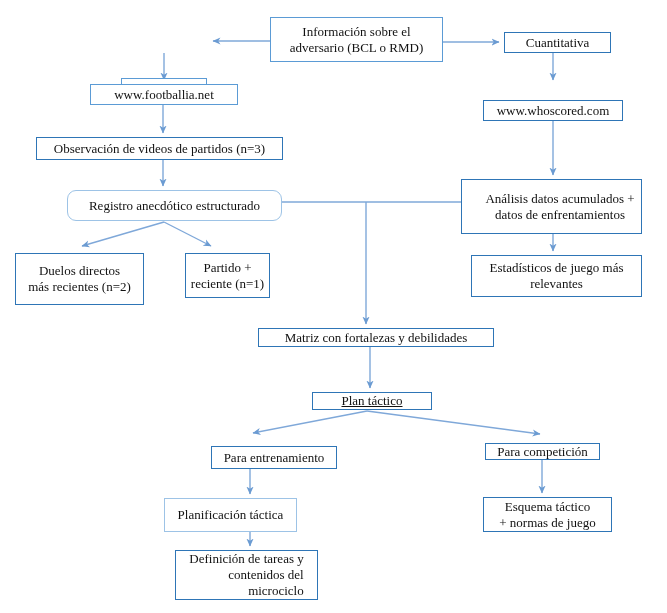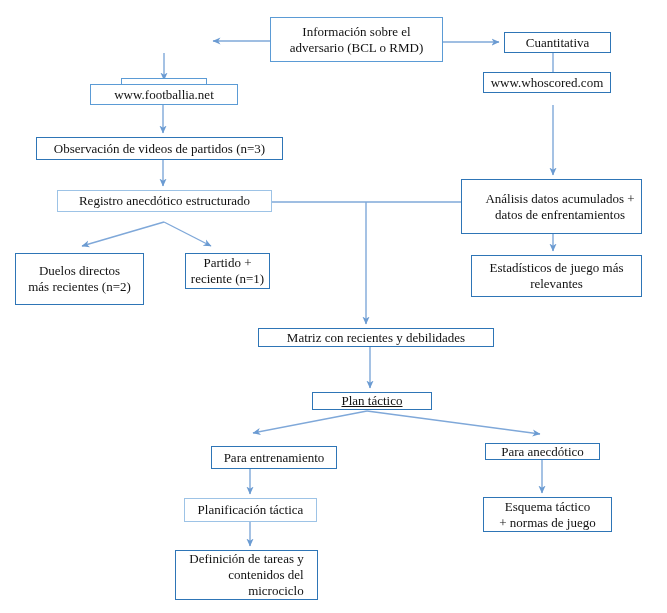--- a/index.html
+++ b/index.html
@@ -65,47 +65,47 @@
 
   <div class="node b-med" style="left:270px; top:17px;  width:173px; height:45px;">Información sobre el
 adversario (BCL o RMD)</div>
 
   <div class="node b-med" style="left:121px; top:31px;  width:86px;  height:22px;margin-top:47px;">Cualitativa</div>
 
   <div class="node b-dark" style="left:504px; top:32px;  width:107px; height:21px;">Cuantitativa</div>
 
   <div class="node b-med" style="left:90px;  top:84px;  width:148px; height:21px;">www.footballia.net</div>
 
-  <div class="node b-dark" style="left:483px; top:72px;  width:128px; height:21px;">www.whoscored.com</div>
+  <div class="node b-dark" style="left:483px; top:100px;  width:140px; height:21px;">www.whoscored.com</div>
 
   <div class="node b-dark" style="left:36px;  top:137px; width:247px; height:23px;">Observación de videos de partidos (n=3)</div>
 
-  <div class="node b-light" style="left:57px;  top:190px; width:215px; height:22px;">Registro anecdótico estructurado</div>
+  <div class="node b-light" style="left:67px;  top:190px; width:215px; height:31px;border-radius:9px;">Registro anecdótico estructurado</div>
 
   <div class="node b-dark" style="left:461px; top:179px; width:181px; height:55px;padding-left:20px;">Análisis datos acumulados +
 datos de enfrentamientos</div>
 
   <div class="node b-dark" style="left:15px;  top:253px; width:129px; height:52px;">Duelos directos
 más recientes (n=2)</div>
 
-  <div class="node b-dark" style="left:185px; top:253px; width:85px;  height:36px;">Partido +
+  <div class="node b-dark" style="left:185px; top:253px; width:85px;  height:45px;">Partido +
 reciente (n=1)</div>
 
   <div class="node b-dark" style="left:471px; top:255px; width:171px; height:42px;">Estadísticos de juego más
 relevantes</div>
 
-  <div class="node b-dark" style="left:258px; top:328px; width:236px; height:19px;">Matriz con recientes y debilidades</div>
+  <div class="node b-dark" style="left:258px; top:328px; width:236px; height:19px;">Matriz con fortalezas y debilidades</div>
 
   <div class="node b-dark" style="left:312px; top:392px; width:120px; height:18px;text-decoration:underline;">Plan táctico</div>
 
   <div class="node b-dark" style="left:187px; top:446px; width:126px; height:23px;margin-left:24px;">Para entrenamiento</div>
 
-  <div class="node b-dark" style="left:485px; top:443px; width:115px; height:17px;">Para anecdótico</div>
+  <div class="node b-dark" style="left:485px; top:443px; width:115px; height:17px;">Para competición</div>
 
-  <div class="node b-light" style="left:184px; top:498px; width:133px; height:24px;">Planificación táctica</div>
+  <div class="node b-light" style="left:164px; top:498px; width:133px; height:34px;">Planificación táctica</div>
 
   <div class="node b-dark" style="left:483px; top:497px; width:129px; height:35px;">Esquema táctico
 + normas de juego</div>
 
   <div class="node b-dark" style="left:175px; top:550px; width:143px; height:50px;text-align:right;">Definición de tareas y
 contenidos del
 microciclo</div>
 
 </div>
 

